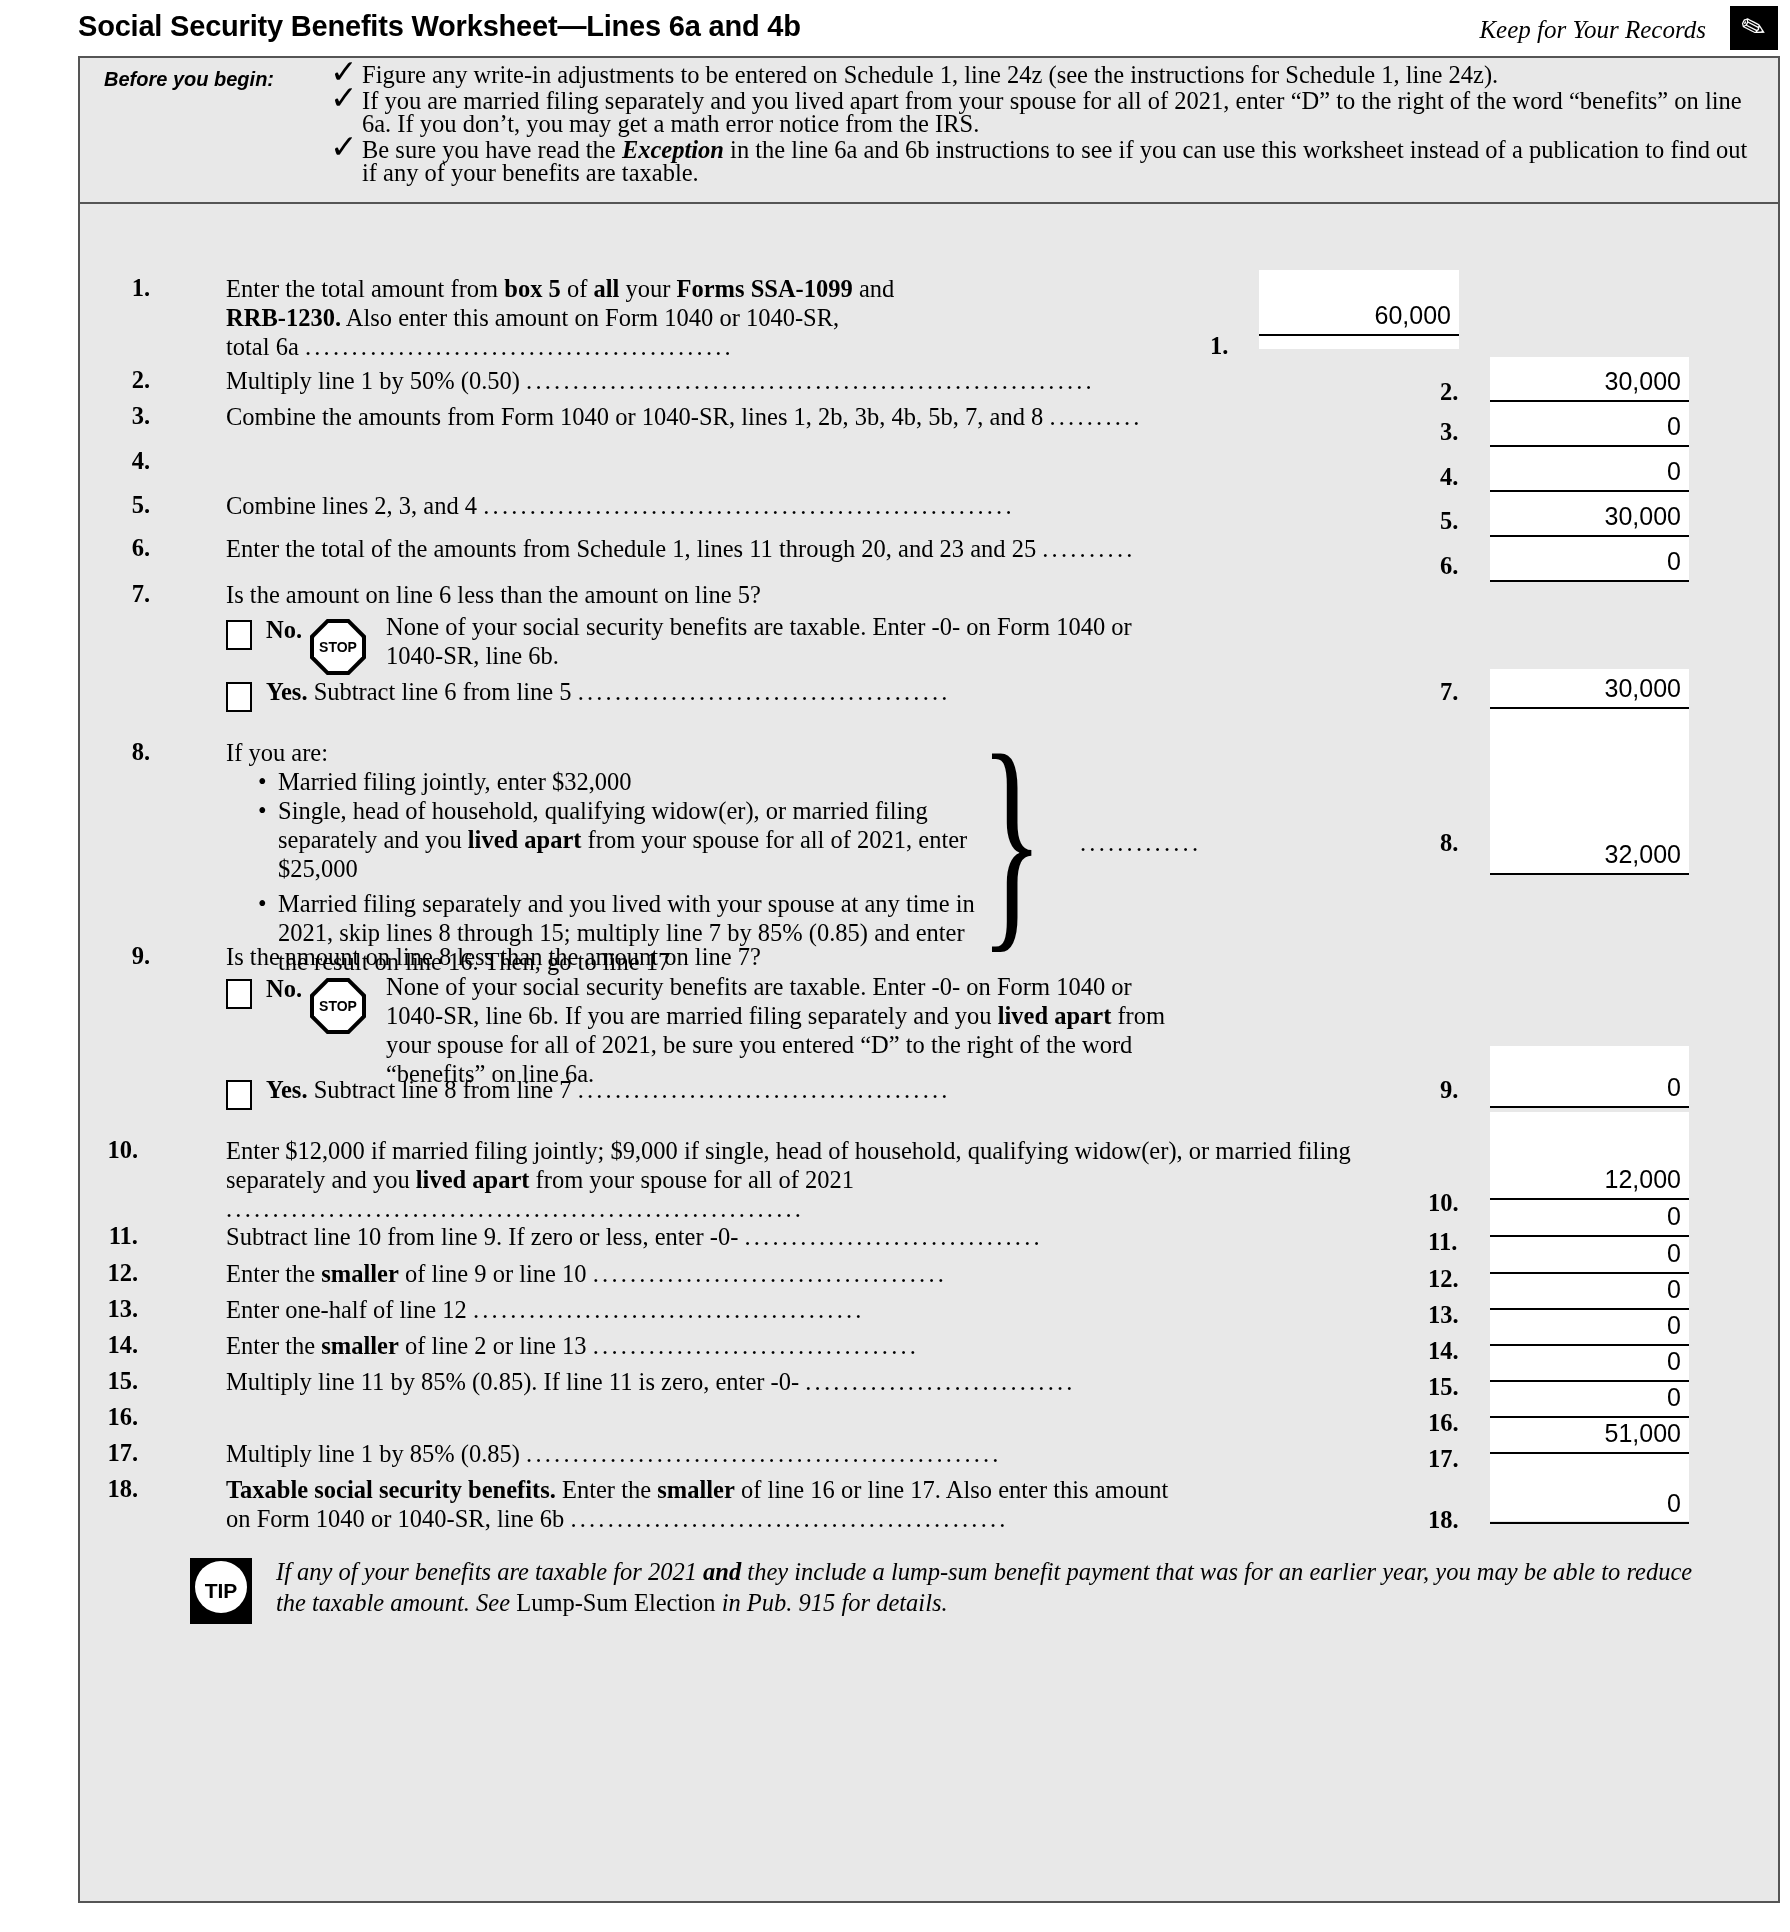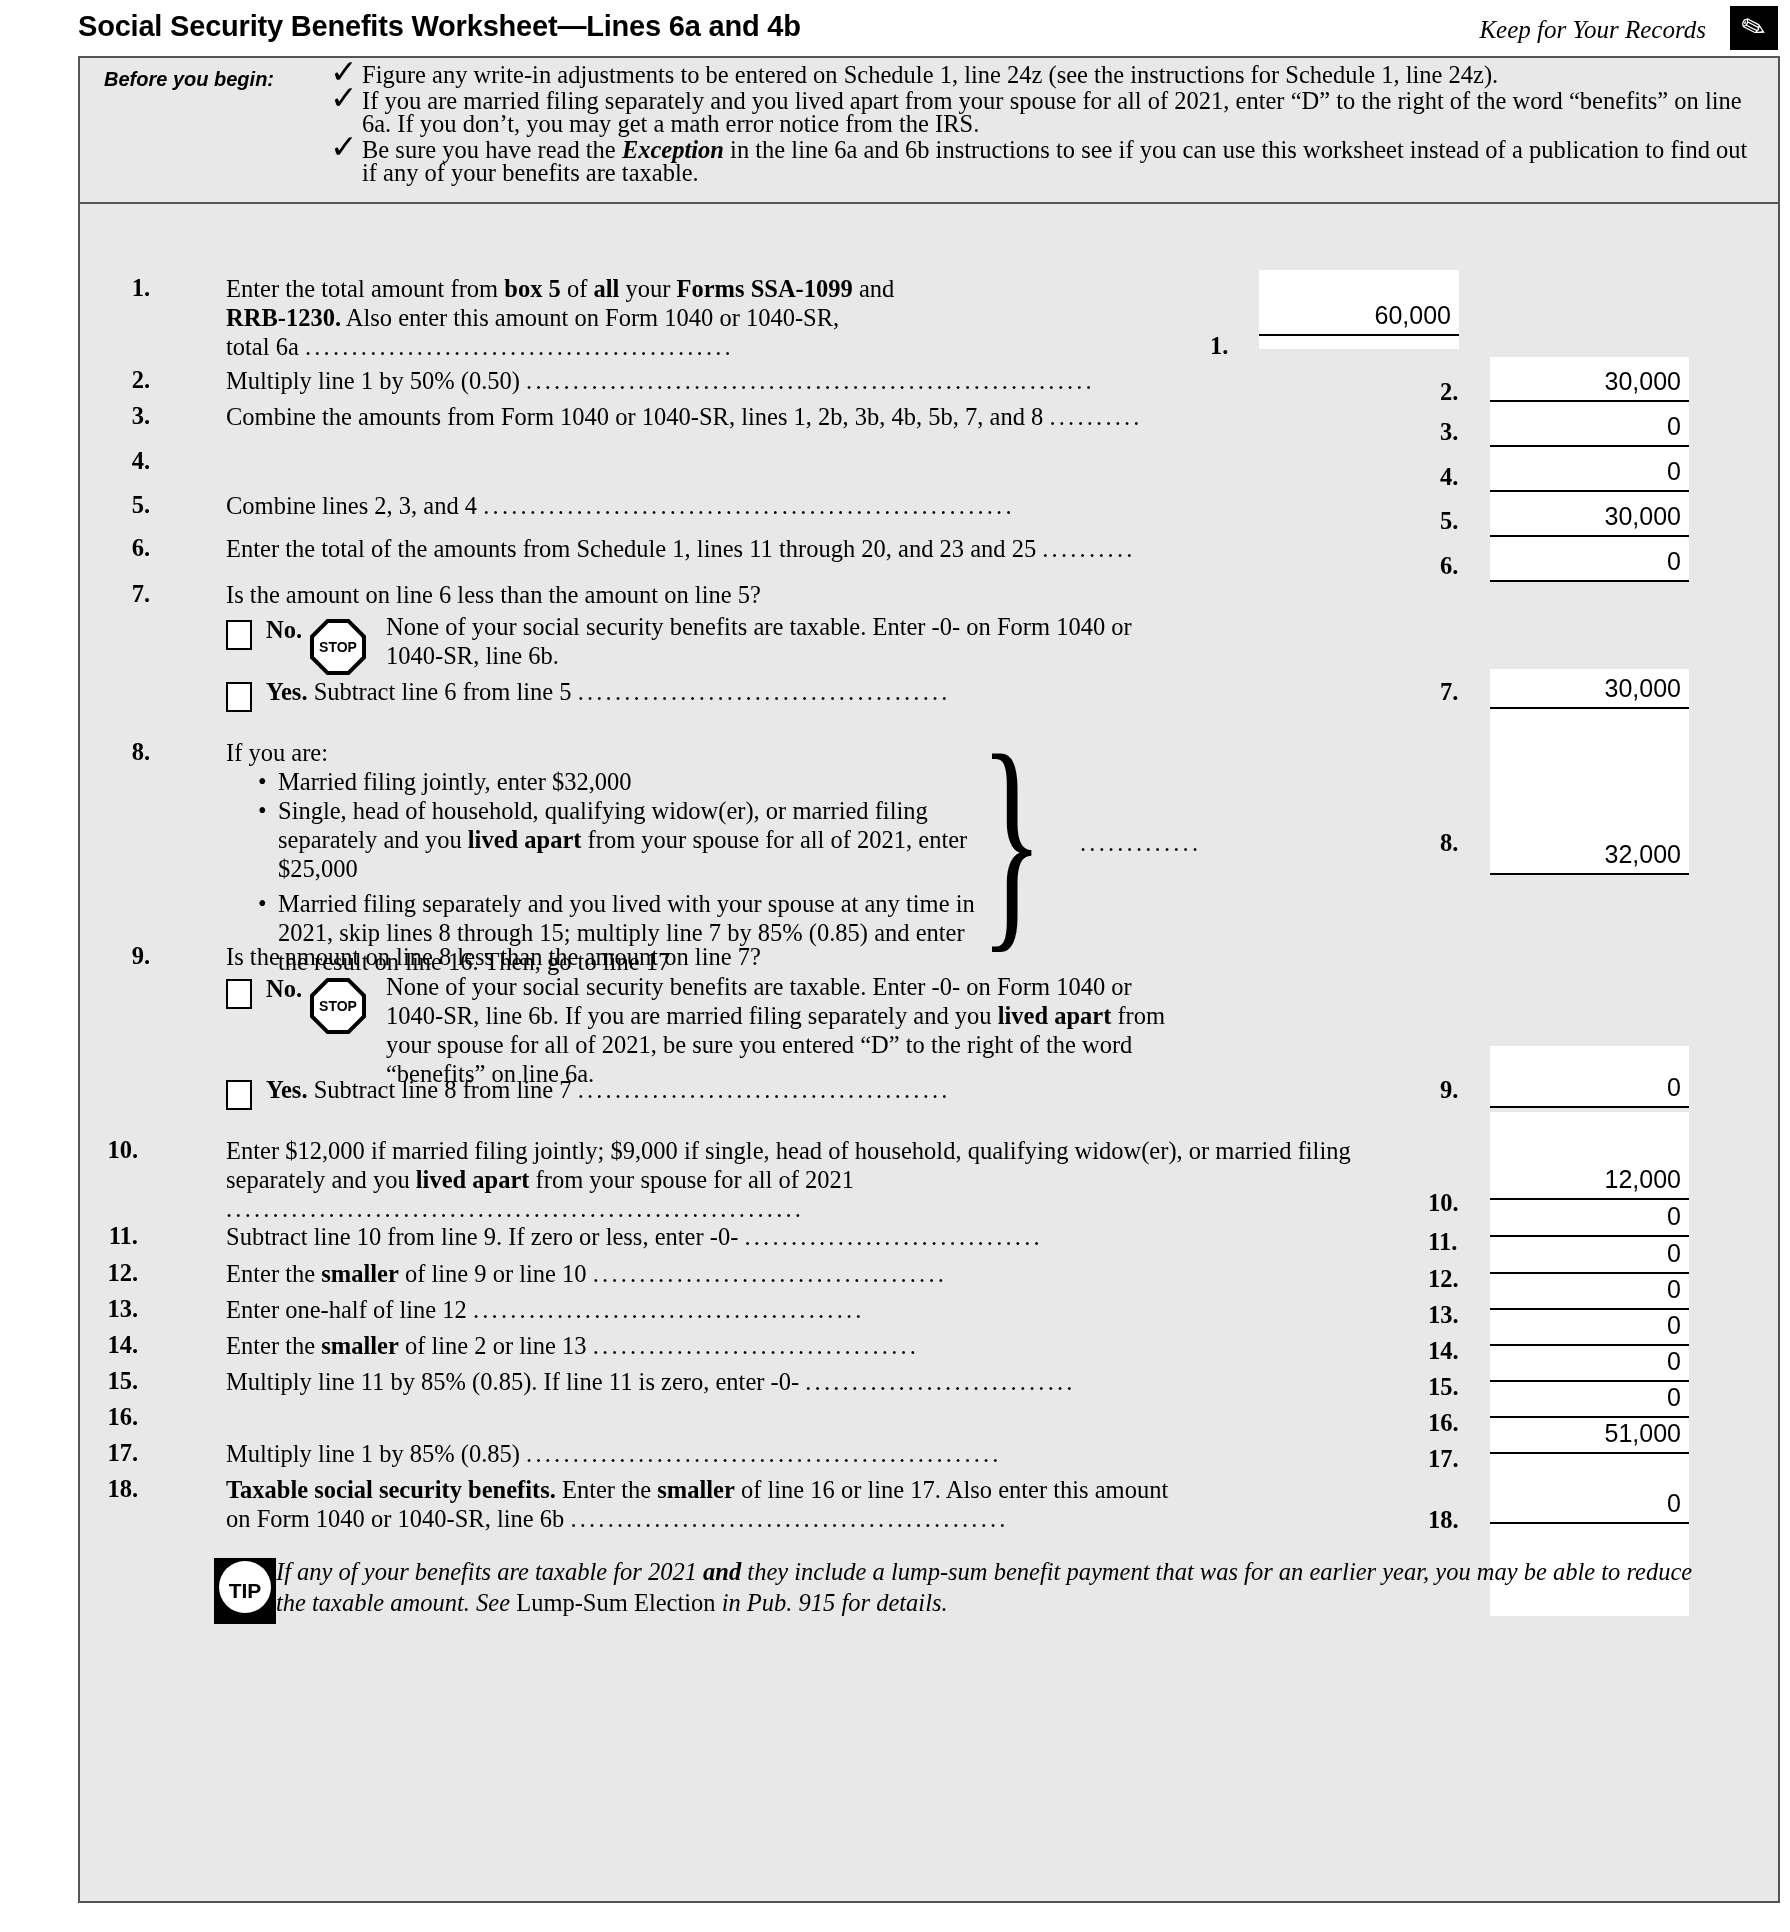--- a/index.html
+++ b/index.html
@@ -229,21 +229,20 @@
     transform: scaleX(0.55);
     transform-origin: left center;
   }
 
   
   .tipbadge {
     position: absolute;
     width: 62px;
     height: 66px;
     background: #000;
-    margin-left: 24px;
   }
   .tipbadge .oval {
     position: absolute;
     left: 5px; top: 3px;
     width: 52px; height: 52px;
     background: #fff;
     border-radius: 50%;
   }
   .tipbadge .tt {
     position: absolute;
@@ -326,21 +325,21 @@
           <span class="amt">32,000</span>
         </div>
     </div>
 
     <div class="valcol" style="left:1410px; top:842px; width:199px; height:62px;">
       <div class="vrow" style="height:62px;">
           <span class="amt">0</span>
         </div>
     </div>
 
-    <div class="valcol" style="left:1410px; top:908px; width:199px; height:504px;">
+    <div class="valcol" style="left:1410px; top:908px; width:199px; height:409px;">
       <div class="vrow" style="height:88px;">
           <span class="amt">12,000</span>
         </div>
       <div class="vrow" style="height:37px;">
           <span class="amt">0</span>
         </div>
       <div class="vrow" style="height:37px;">
           <span class="amt">0</span>
         </div>
       <div class="vrow" style="height:36px;">

